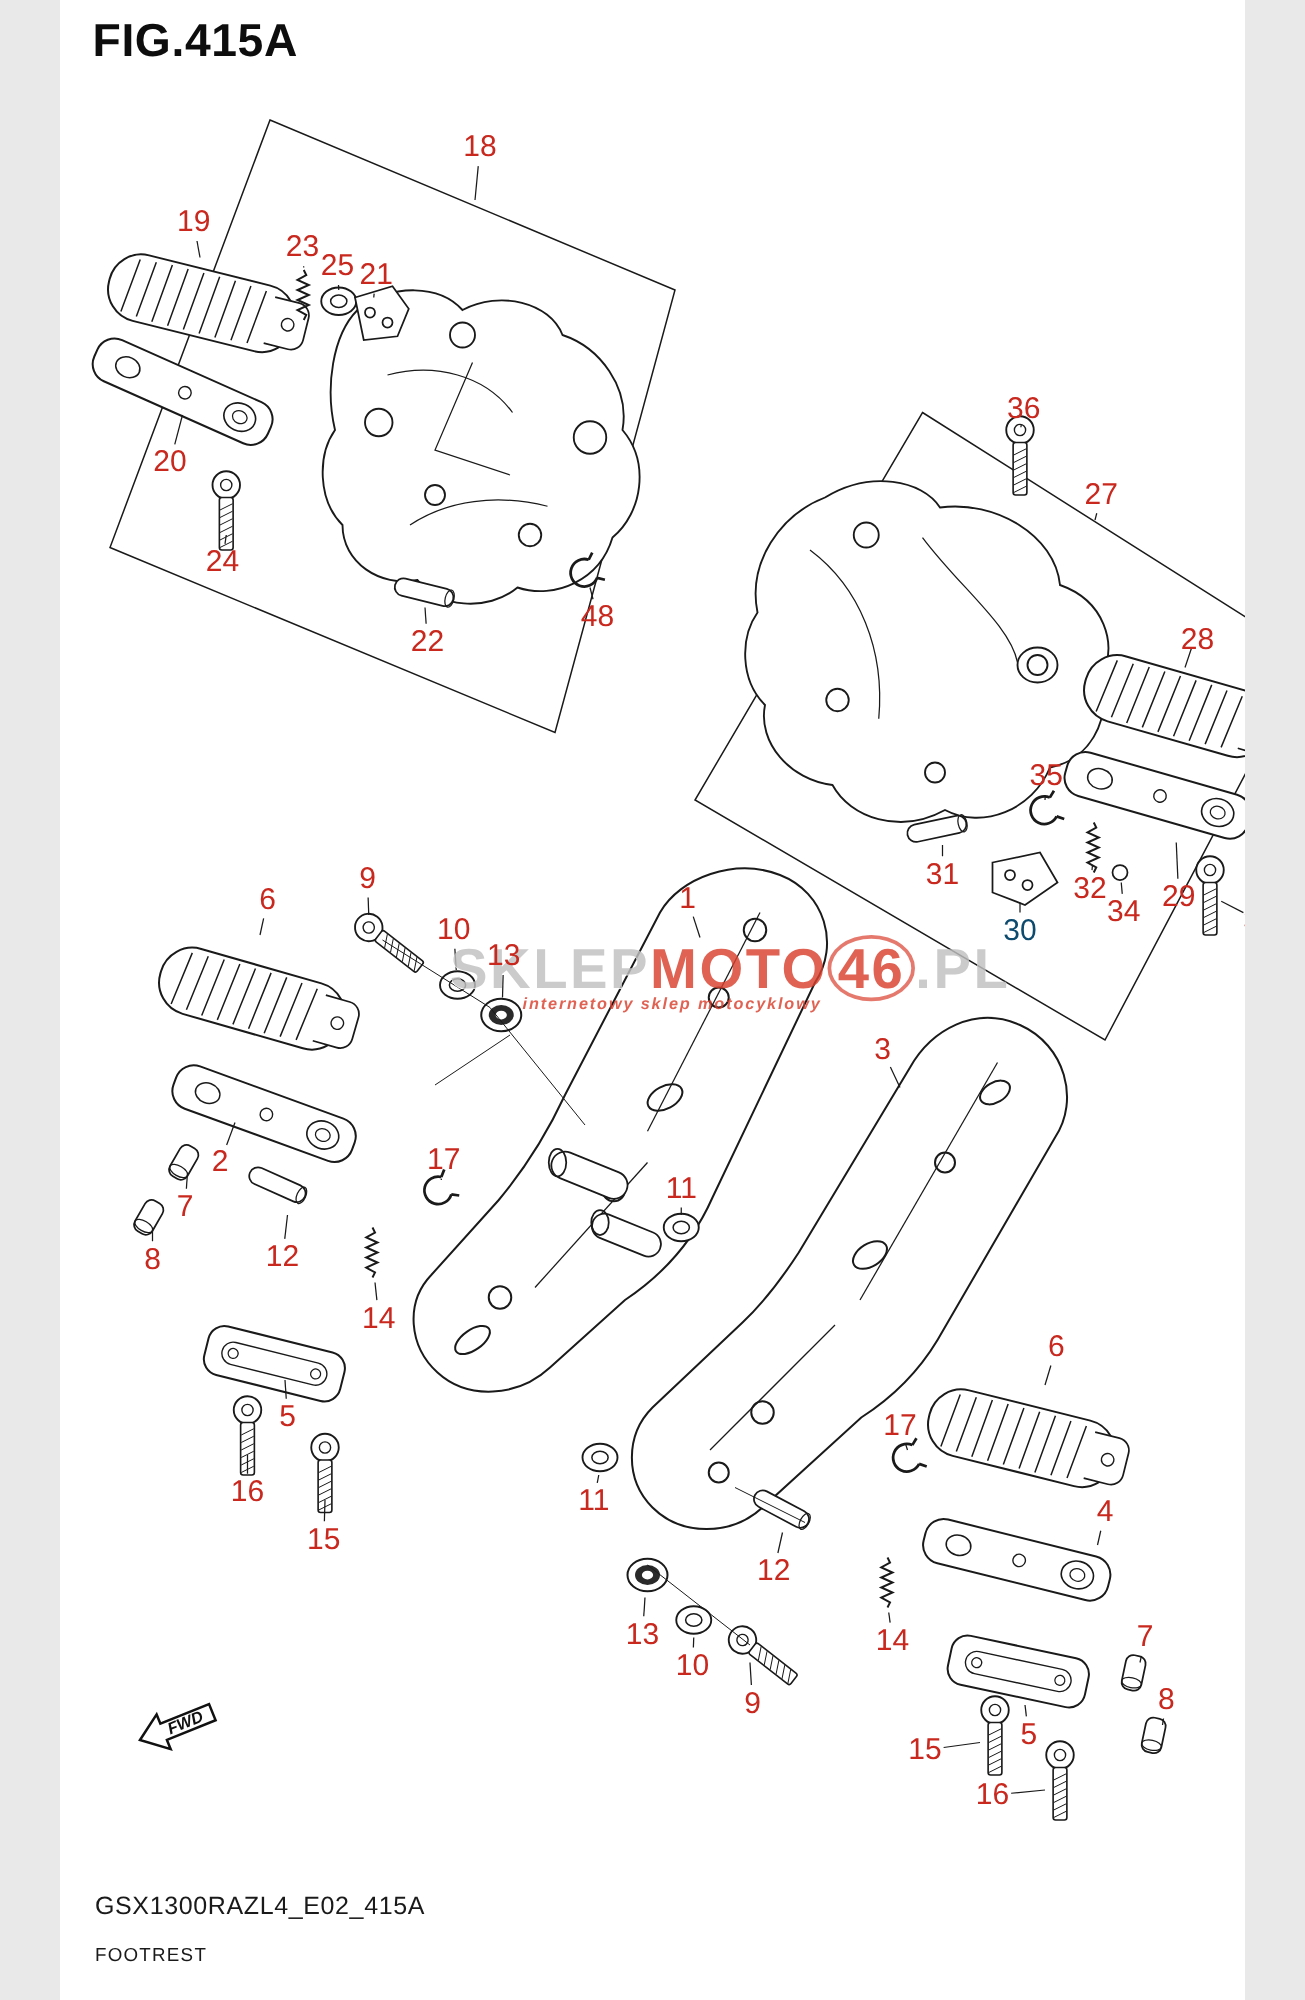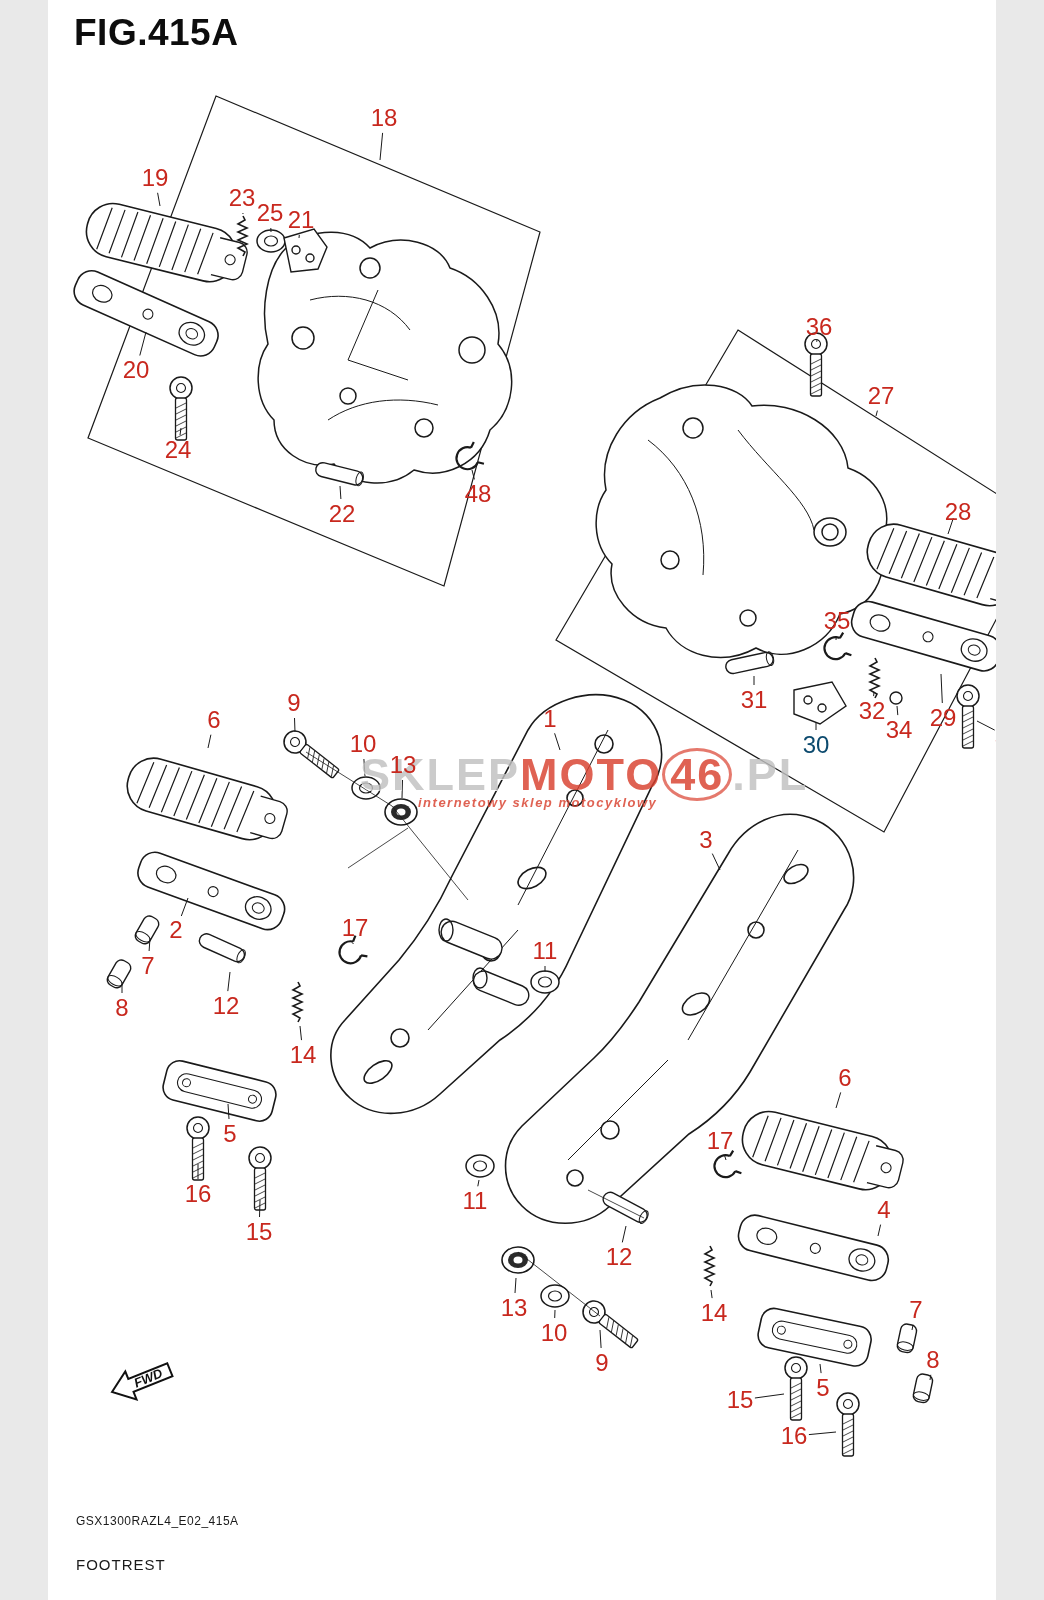--- a/index.html
+++ b/index.html
@@ -12,21 +12,21 @@
   .part-label{position:absolute;transform:translate(-50%,-50%);font-size:24px;line-height:1;
               color:#c8281e;white-space:nowrap}
   .watermark{position:absolute;left:312px;top:748px;font-size:45px;font-weight:bold;
              letter-spacing:2px;opacity:.82;white-space:nowrap;pointer-events:none}
   .wm-gray{color:#c0c0c0;text-shadow:0 1px 0 #fff}
   .wm-red{color:#d9402e}
   .wm-circle{border:3px solid rgba(217,64,46,.85);border-radius:50%;padding:0 5px;
              display:inline-block;line-height:1.05}
   .wm-tagline{position:absolute;left:58px;top:47px;font-size:13px;font-weight:bold;
               font-style:italic;color:#d9402e;letter-spacing:1.5px}
-  .footer-code{position:absolute;left:28px;top:1514px;font-size:12px;color:#1a1a1a;letter-spacing:.5px}
+  .footer-code{position:absolute;left:28px;top:1514px;font-size:20px;color:#1a1a1a;letter-spacing:.5px}
   .footer-name{position:absolute;left:28px;top:1556px;font-size:15px;color:#1a1a1a;letter-spacing:1px}
 </style>
 </head>
 <body>
 
 <div class="page">
 
   <div class="title">FIG.415A</div>
 
   <svg class="art" width="1044" height="1600" viewBox="0 0 1044 1600">

